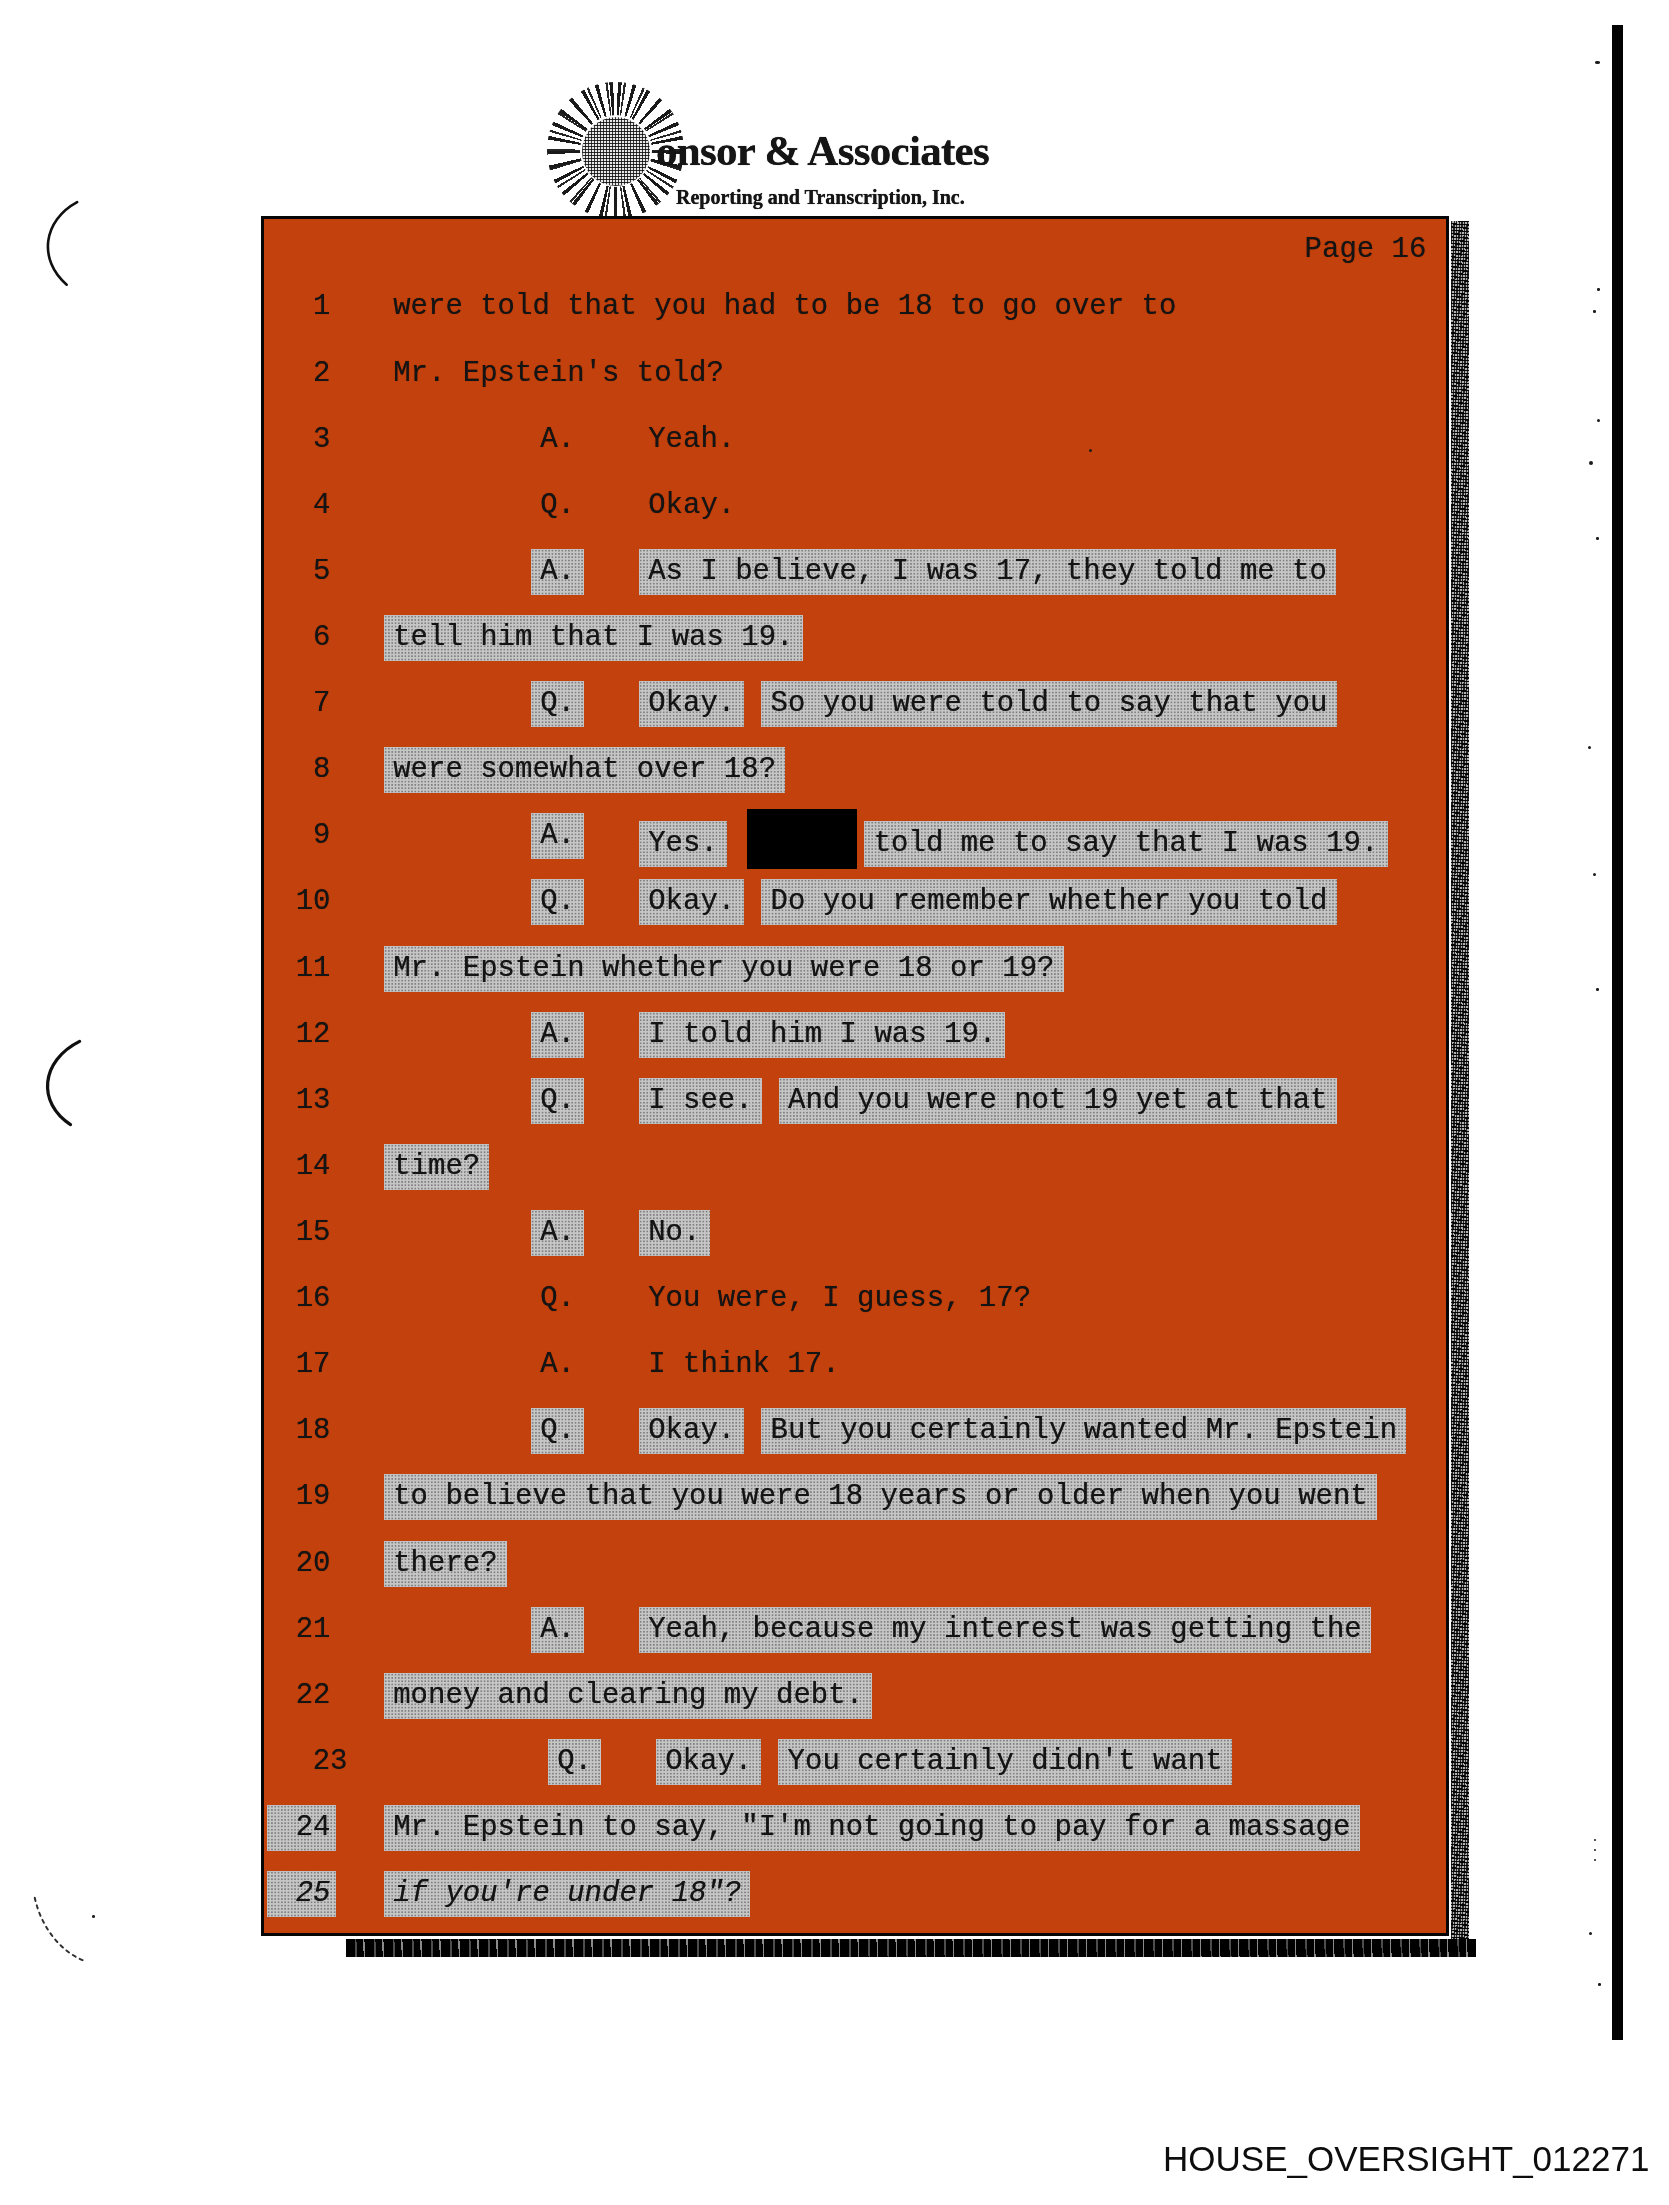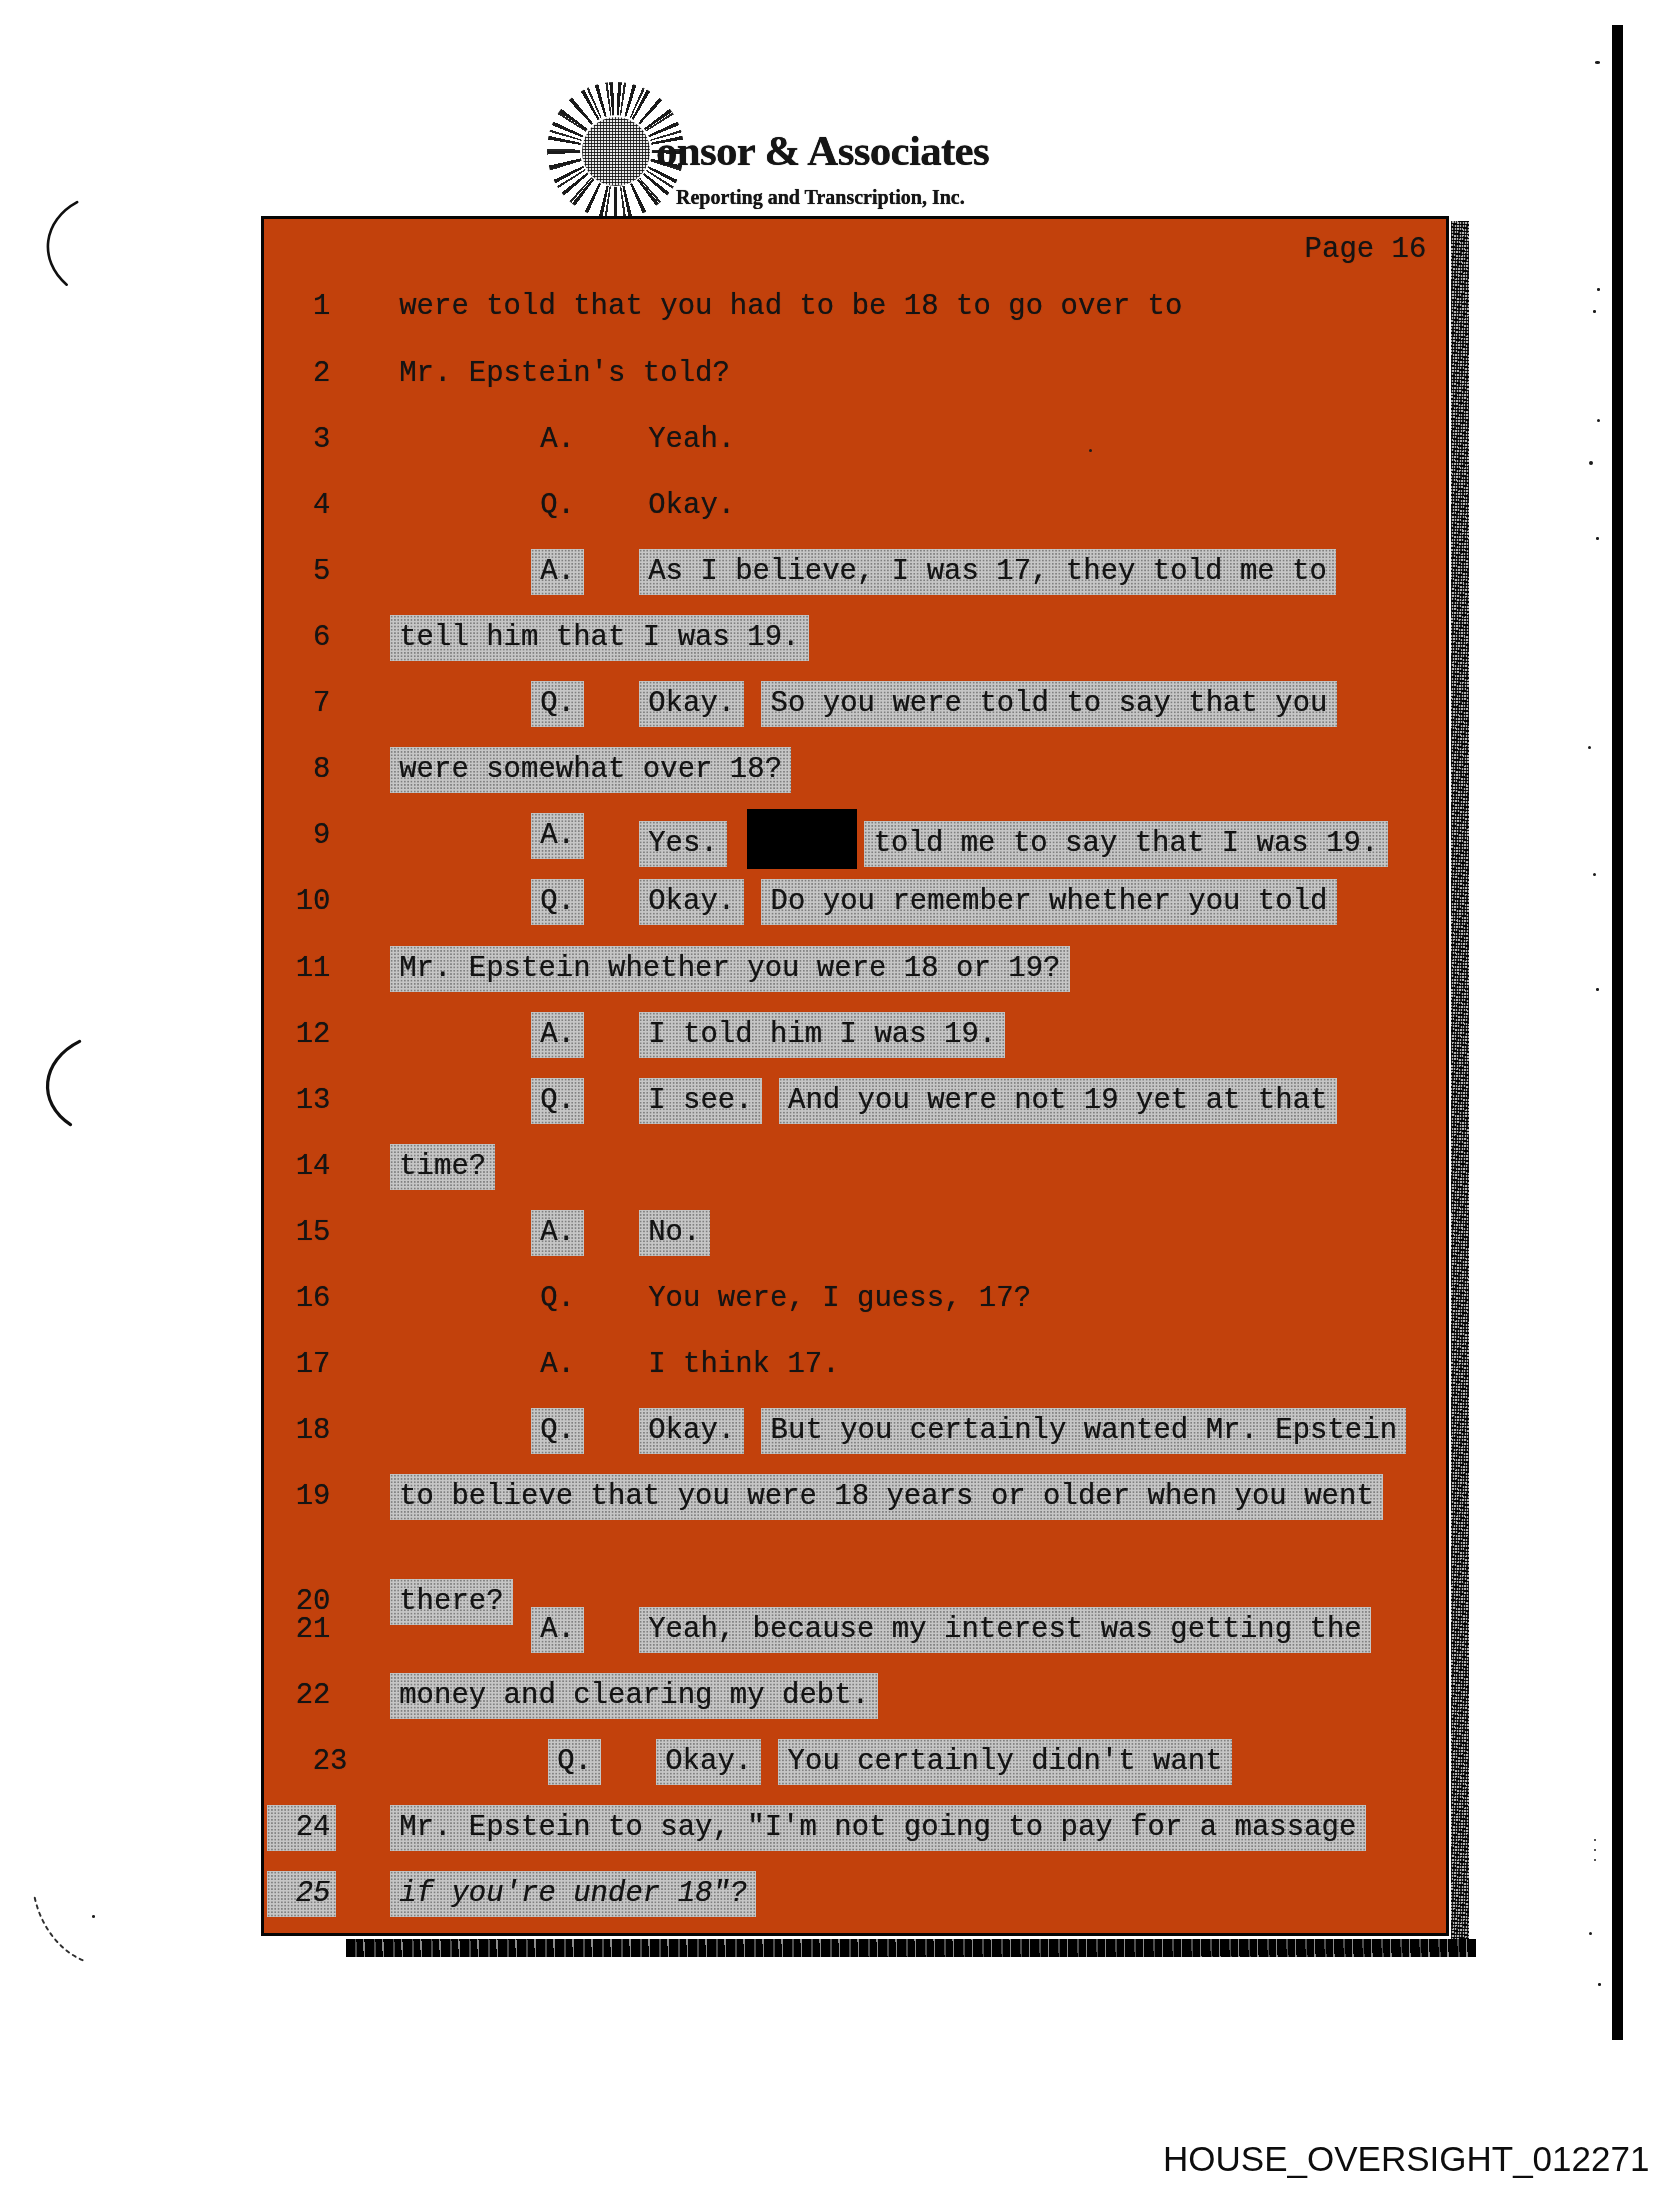--- a/index.html
+++ b/index.html
@@ -28,21 +28,21 @@
   .frame{position:absolute;left:261px;top:216px;width:1188px;height:1720px;
          border:3.3px solid #060606;box-sizing:border-box;background:#c2410c;}
   .page-label{position:absolute;right:19.6px;top:15.7px;font-size:29px;line-height:29px;
               text-shadow:0 0 0.7px rgba(0,0,0,.6);white-space:nowrap;}
   .row{position:absolute;left:0;width:100%;height:46px;line-height:46px;font-size:29px;
        white-space:nowrap;text-shadow:0 0 0.7px rgba(0,0,0,.6);}
   .num{position:absolute;left:3.3px;width:58px;padding:0 5.2px;text-align:right;display:inline-block;}
   .qa{position:absolute;left:267px;padding:0 9.2px;display:inline-block;}
   .parts{position:absolute;}
   .parts.speech{left:375px;}
-  .parts.cont{left:126px;}
+  .parts.cont{left:120px;}
   .seg{display:inline-block;padding:0 9.2px;margin-right:17px;}
   .hl{background-color:var(--hl,#c6c6c6);
       background-image:radial-gradient(rgba(15,15,15,.38) 0.7px,rgba(0,0,0,0) 0.9px);
       background-size:3.3px 3.3px;}
   .redact{display:inline-block;width:110px;height:60px;background:#000;
           vertical-align:middle;margin:0 7.9px 0 2.6px;position:relative;top:-3.9px;}
 
   
   .edge-right{position:absolute;left:1451px;top:221px;width:17.7px;height:1736px;
     background-image:
@@ -165,21 +165,21 @@
         </div>
         <div class="row" style="top: 1189px;">
           <span class="num">18</span>
           <span class="qa hl">Q.</span>
           <span class="parts speech"><span class="seg hl">Okay.</span><span class="seg hl">But you certainly wanted Mr. Epstein</span></span>
         </div>
         <div class="row" style="top: 1255px;">
           <span class="num">19</span>
           <span class="parts cont"><span class="seg hl">to believe that you were 18 years or older when you went</span></span>
         </div>
-        <div class="row" style="top: 1322px; margin-top: 38px;">
+        <div class="row" style="top: 1322px;">
           <span class="num">20</span>
           <span class="parts cont"><span class="seg hl">there?</span></span>
         </div>
         <div class="row" style="top: 1388px;">
           <span class="num">21</span>
           <span class="qa hl">A.</span>
           <span class="parts speech"><span class="seg hl">Yeah, because my interest was getting the</span></span>
         </div>
         <div class="row" style="top: 1454px;">
           <span class="num">22</span>

